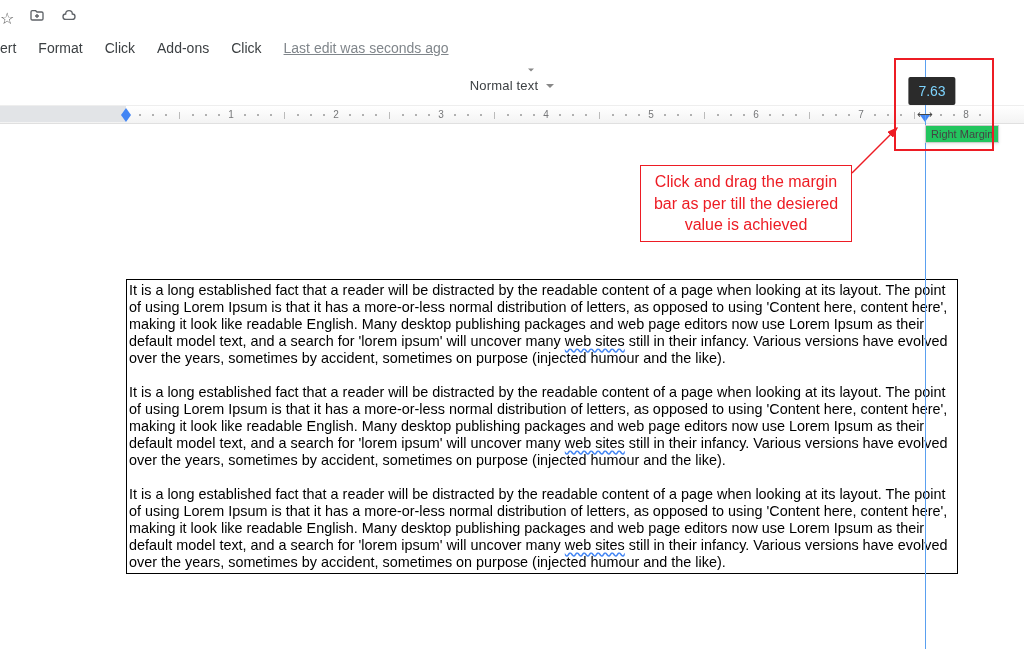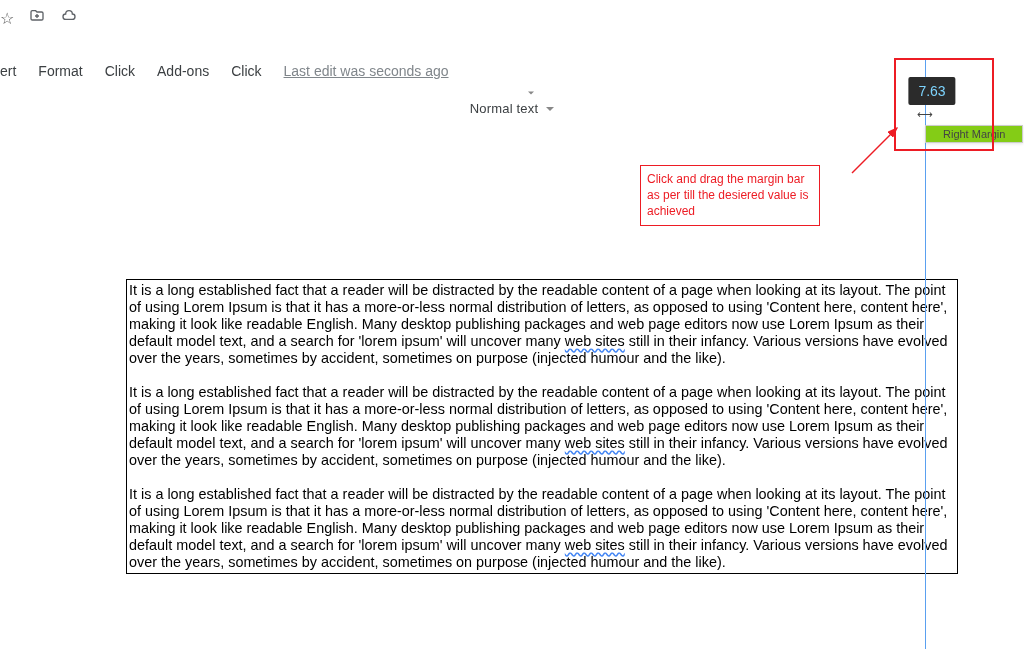--- a/index.html
+++ b/index.html
@@ -20,21 +20,21 @@
     }
     .top-icons span { cursor: pointer; font-size: 16px; }
     .menu-bar {
       display: flex;
       gap: 22px;
       padding: 8px 0 10px 0;
       font-size: 14px;
       color: #3c4043;
       align-items: center;
     }
-    .menu-bar span { cursor: pointer; margin-top: 23px; }
+    .menu-bar span { cursor: pointer; }
     .last-edit {
       color: #80868b;
       text-decoration: underline;
       cursor: pointer;
       text-align: center;
     }
     .toolbar {
       display: flex;
       align-items: center;
       gap: 2px;
@@ -192,24 +192,24 @@
       color: #7dd3fc;
       font-size: 14px;
       padding: 6px 10px;
       border-radius: 2px;
       font-weight: 500;
       top: 77px;
       transform: translateX(-50%);
     }
     .margin-label {
       position: absolute;
-      background: #84cc16;
+      background: #22c55e;
       border: 1px solid #ccc;
       font-size: 11px;
-      padding: 2px 17px;
+      padding: 2px 5px;
       color: #444;
       box-shadow: 0 1px 3px rgba(0,0,0,0.1);
       white-space: nowrap;
     }
     .drag-icon {
       position: absolute;
       font-size: 11px;
       color: #444;
       transform: translateX(-50%);
     }
@@ -219,25 +219,25 @@
       top: 58px;
       left: 894px;
       width: 100px;
       height: 93px;
     }
     .callout-box {
       position: absolute;
       border: 1px solid #ed1c24;
       background: #fff;
       color: #ed1c24;
-      font-size: 12px;
-      text-align: left;
+      font-size: 16px;
+      text-align: center;
       padding: 5px 6px;
       line-height: 1.35;
-      width: 180px;
+      width: 212px;
     }
     .workspace {
       position: absolute;
       left: 0; right: 0;
       top: 124px;
       bottom: 0;
       overflow: hidden;
       background: #fff;
     }
     .page {

